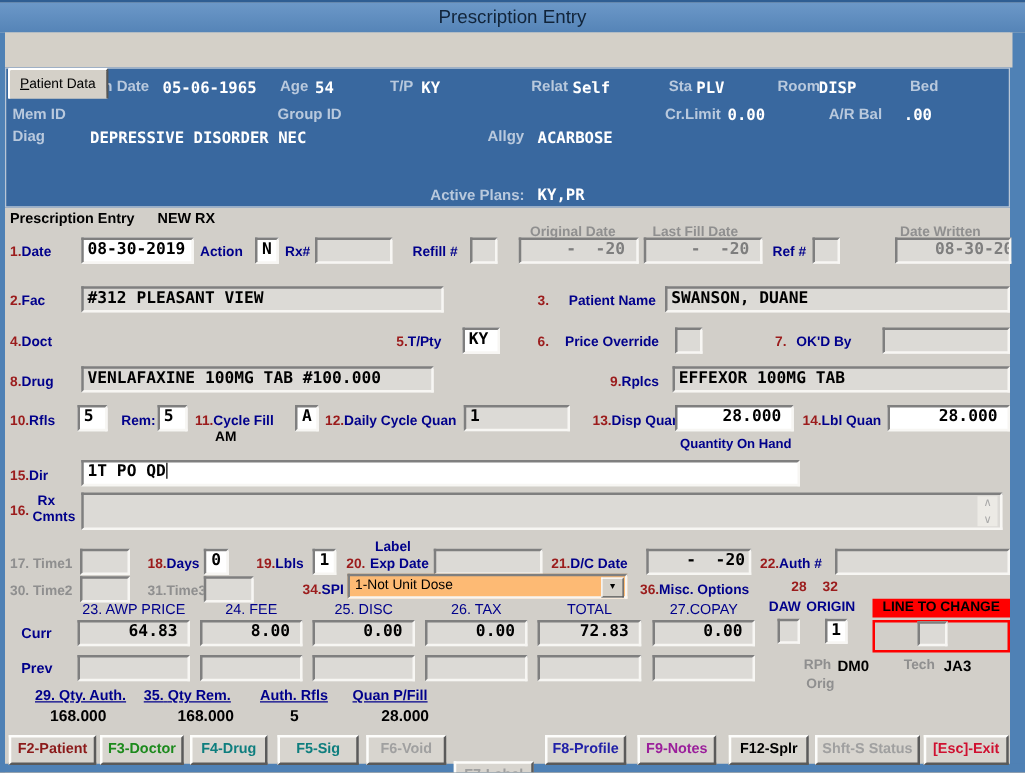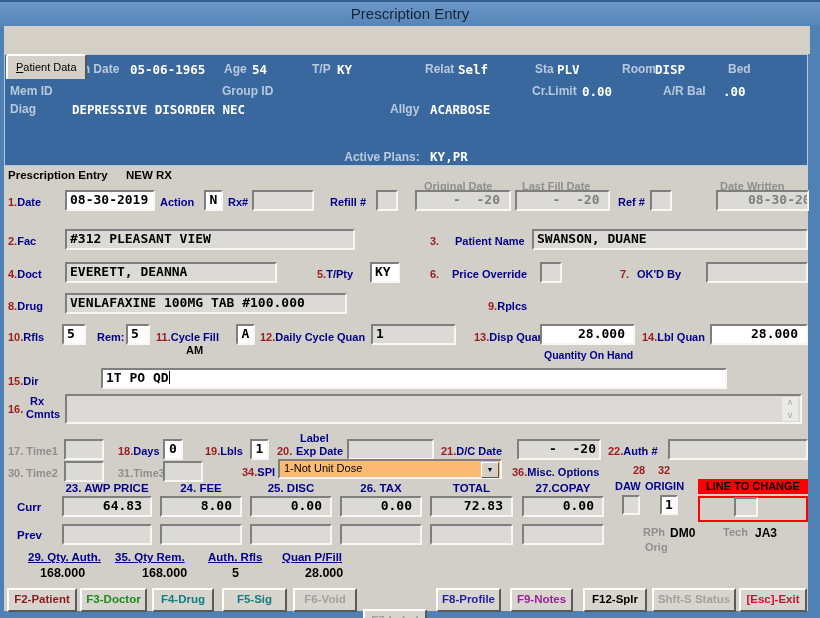--- a/index.html
+++ b/index.html
@@ -47,21 +47,21 @@
     background:#fdba74;border-top:2px solid #7f7f7f;border-left:2px solid #7f7f7f;
     border-bottom:2px solid #f7f6f3;border-right:2px solid #f7f6f3;
     font-size:11px;color:#000;padding:1px 20px 0 4px;white-space:nowrap;}
   .combo-btn{position:absolute;right:1px;top:1px;width:16px;height:14px;background:#d4d0c8;
     border-top:1px solid #fff;border-left:1px solid #fff;border-right:1px solid #555;
     border-bottom:1px solid #555;font-size:7px;text-align:center;line-height:13px;color:#000;}
   .ltc-head{position:absolute;left:698px;top:479px;width:110px;height:15px;background:#ff0000;
     color:#000;font-weight:bold;font-size:11px;text-align:center;line-height:15px;white-space:nowrap;}
   .ltc-box{position:absolute;left:698px;top:496px;width:110px;height:26px;box-sizing:border-box;
     border:2px solid #ff0000;}
-  .phead{position:absolute;top:482px;text-align:center;font-size:11.5px;font-weight:bold;
+  .phead{position:absolute;top:482px;text-align:center;font-size:11.5px;font-weight:normal;
     color:#00008b;white-space:nowrap;}
   .stat-h{position:absolute;top:551px;font-size:11.5px;font-weight:bold;color:#00008b;
     text-decoration:underline;white-space:nowrap;}
   .stat-v{position:absolute;top:566px;font-size:12.5px;font-weight:bold;color:#000;white-space:nowrap;}
   .fbtn{position:absolute;top:588px;height:24px;box-sizing:border-box;background:#d8d5cf;
     border-top:2px solid #fdfdfb;border-left:2px solid #fdfdfb;
     border-bottom:2px solid #5a5a5a;border-right:2px solid #5a5a5a;
     font-size:11.5px;font-weight:bold;text-align:center;line-height:19px;white-space:nowrap;}
   .yellow{color:#ffff00;}
   .blacklbl{position:absolute;font-size:11px;font-weight:bold;color:#000;white-space:nowrap;}
@@ -136,51 +136,51 @@
   <span class="glabel" style="left:720px;top:180px;">Date Written</span>
   <div class="field dim center" style="left:716px;top:190px;width:93px;">08-30-2019</div>
 
   <span class="flabel" style="left:8px;top:235px;"><span class="num">2.</span><span>Fac</span></span>
   <div class="field" style="left:65px;top:229px;width:290px;">#312 PLEASANT VIEW</div>
   <span class="numlbl" style="left:430px;top:235px;">3.</span>
   <span class="flabel" style="left:455px;top:235px;">Patient Name</span>
   <div class="field" style="left:532px;top:229px;width:276px;">SWANSON, DUANE</div>
 
   <span class="flabel" style="left:8px;top:268px;"><span class="num">4.</span><span>Doct</span></span>
-  <div class="field" style="left:65px;top:262px;width:212px;">EVERETT, DEANNA</div>
   <span class="flabel" style="left:317px;top:268px;"><span class="num">5.</span><span>T/Pty</span></span>
   <div class="field white" style="left:370px;top:262px;width:30px;">KY</div>
   <span class="numlbl" style="left:430px;top:268px;">6.</span>
   <span class="flabel" style="left:452px;top:268px;">Price Override</span>
   <div class="field" style="left:540px;top:262px;width:22px;"></div>
   <span class="numlbl" style="left:620px;top:268px;">7.</span>
   <span class="flabel" style="left:637px;top:268px;">OK'D By</span>
   <div class="field" style="left:706px;top:262px;width:102px;"></div>
 
   <span class="flabel" style="left:8px;top:300px;"><span class="num">8.</span><span>Drug</span></span>
   <div class="field" style="left:65px;top:293px;width:282px;">VENLAFAXINE 100MG TAB #100.000</div>
   <span class="flabel" style="left:488px;top:300px;"><span class="num">9.</span><span>Rplcs</span></span>
+  <div class="field" style="left:538px;top:293px;width:270px;">EFFEXOR 100MG TAB</div>
 
   <span class="flabel" style="left:8px;top:331px;"><span class="num">10.</span><span>Rfls</span></span>
   <div class="field white" style="left:62px;top:324px;width:24px;">5</div>
   <span class="flabel" style="left:97px;top:331px;">Rem:</span>
   <div class="field white" style="left:126px;top:324px;width:24px;">5</div>
   <span class="flabel" style="left:156px;top:331px;"><span class="num">11.</span><span>Cycle Fill</span></span>
   <div class="field white center" style="left:236px;top:324px;width:19px;padding:0;">A</div>
-  <span class="blacklbl yellow" style="left:186px;top:344px;">AM</span>
+  <span class="blacklbl yellow" style="left:172px;top:344px;">AM</span>
   <span class="flabel" style="left:260px;top:331px;"><span class="num">12.</span><span>Daily Cycle Quan</span></span>
   <div class="field" style="left:371px;top:324px;width:85px;">1</div>
   <span class="flabel" style="left:474px;top:331px;"><span class="num">13.</span><span>Disp Quan</span></span>
   <div class="field white right" style="left:540px;top:324px;width:95px;">28.000</div>
   <span class="flabel" style="left:544px;top:349px;font-size:10.5px;">Quantity On Hand</span>
   <span class="flabel" style="left:642px;top:331px;"><span class="num">14.</span><span>Lbl Quan</span></span>
   <div class="field white right" style="left:710px;top:324px;width:98px;">28.000</div>
 
   <span class="flabel" style="left:8px;top:375px;"><span class="num">15.</span><span>Dir</span></span>
-  <div class="field white" style="left:65px;top:368px;width:626px;margin-left:36px;"><span>1T PO QD</span><span class="caret"></span></div>
+  <div class="field white" style="left:65px;top:368px;width:575px;"><span>1T PO QD</span><span class="caret"></span></div>
 
   <span class="numlbl" style="left:8px;top:403px;">16.</span>
   <span class="flabel" style="left:30px;top:395px;">Rx</span>
   <span class="flabel" style="left:26px;top:408px;">Cmnts</span>
   <div class="cmnts">
     <span></span>
     <div class="spin">
       <span>∧</span>
       <span>∨</span>
     </div>

